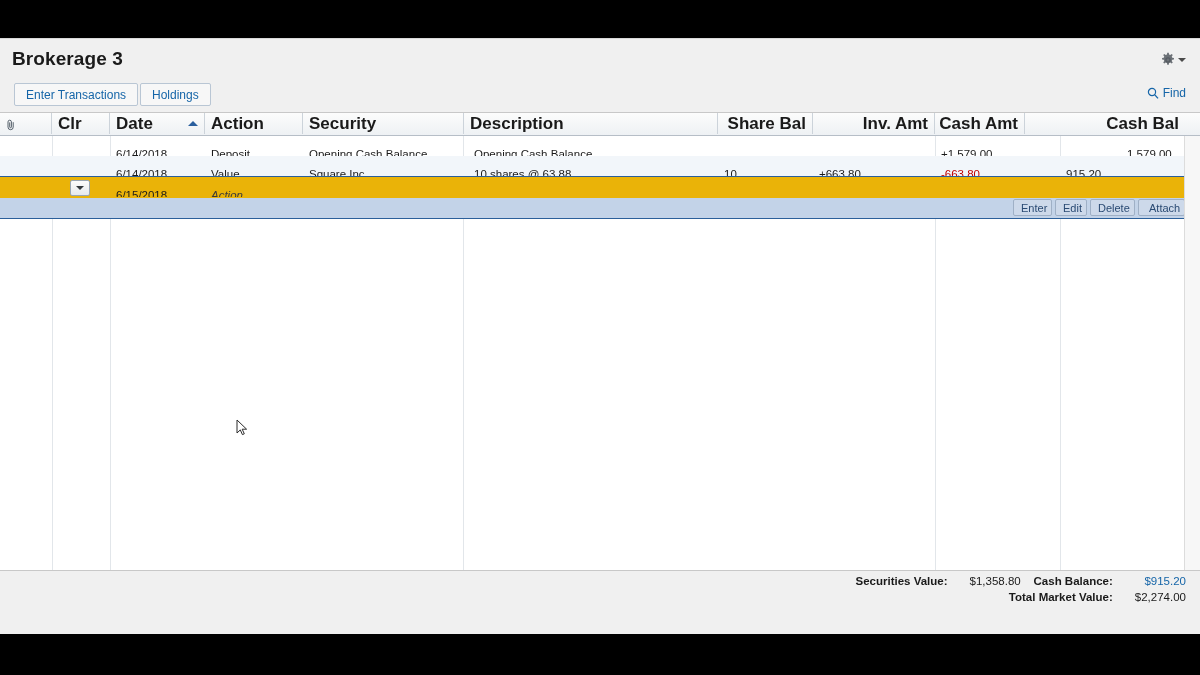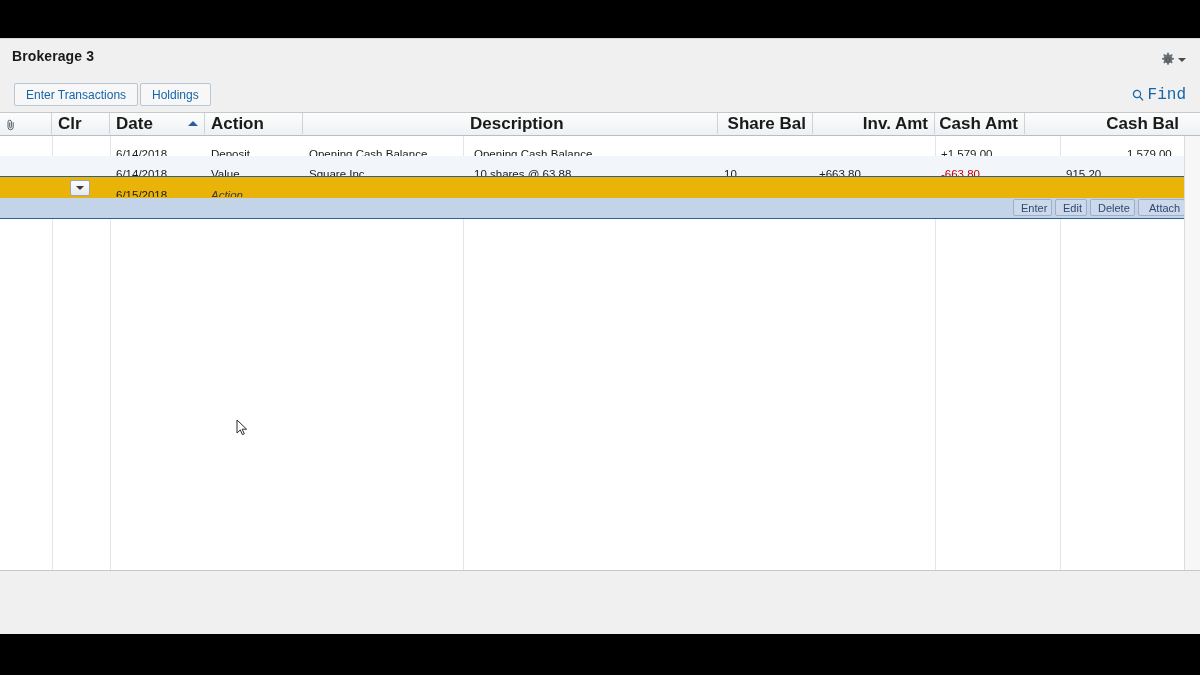--- a/index.html
+++ b/index.html
@@ -32,21 +32,21 @@
   
   .titlebar {
     position: relative;
     height: 42px;
     background: #f0f0f0;
   }
   .account-title {
     position: absolute;
     left: 12px;
     top: 9px;
-    font-size: 14px;
+    font-size: 19px;
     font-weight: bold;
     color: #1a1a1a;
     letter-spacing: 0.1px;
   }
   .gear-btn {
     position: absolute;
     right: 14px;
     top: 11px;
     width: 30px;
     height: 20px;
@@ -86,24 +86,23 @@
     border-radius: 2px;
     cursor: pointer;
     box-sizing: border-box;
   }
   #btn-enter-tx { left: 14px; }
   #btn-holdings { left: 140px; }
   .find-btn {
     position: absolute;
     right: 14px;
     top: 5px;
-    font-size: 16px;
+    font-size: 12px;
     color: #1565a8;
     cursor: pointer;
-    font-family: Liberation Mono, monospace;
   }
   .find-btn .magn {
     display: inline-block;
     margin-right: 4px;
     vertical-align: -2px;
   }
 
   
   .reg-head {
     position: relative;
@@ -301,20 +300,21 @@
             <path d="M7.2 3.2v4.9a2.6 2.6 0 0 1-5.2 0V2.9a1.7 1.7 0 0 1 3.4 0v5a0.85 0.85 0 0 1-1.7 0V3.4" fill="none" stroke="#55606b" stroke-width="1"></path>
           </svg>
         </span>
       </div>
       <div class="cell" style="left:52px; width:58px;">Clr</div>
       <div class="cell" style="left:110px; width:95px;">
         <span>Date</span>
         <span class="sort-caret"></span>
       </div>
       <div class="cell" style="left:205px; width:98px;">Action</div>
+      <div class="cell" style="left:303px; width:161px;">Security</div>
       <div class="cell" style="left:464px; width:254px;">Description</div>
       <div class="cell r" style="left:718px; width:95px;">Share Bal</div>
       <div class="cell r" style="left:813px; width:122px;">Inv. Amt</div>
       <div class="cell r" style="left:900px; width:125px;text-align:right;">Cash Amt</div>
       <div class="cell r" style="left:1060px; width:125px; border-right:none;">Cash Bal</div>
       <div class="cell" style="left:1185px; width:15px; border-right:none;"></div>
     </div>
 
     <div class="reg-body">
       <div class="colrules">
@@ -368,15 +368,28 @@
 
       <div class="scroll-col"></div>
 
       <div class="cursor">
         <svg width="12" height="18" viewBox="0 0 12 18" aria-hidden="true">
           <path d="M1 1 L1 14 L4.3 10.9 L6.4 15.6 L8.3 14.8 L6.2 10.2 L10.6 10.2 Z" fill="#ffffff" stroke="#2b2b2b" stroke-width="1"></path>
         </svg>
       </div>
     </div>
 
+    <div class="footer">
+      <div class="foot-line" style="top:4px;">
+        <span class="sec-lbl">Securities Value:</span>
+        <span class="val">$1,358.80</span>
+        &nbsp;&nbsp;
+        <span class="lbl">Cash Balance:</span>
+        <span class="val link">$915.20</span>
+      </div>
+      <div class="foot-line" style="top:20px;">
+        <span class="lbl">Total Market Value:</span>
+        <span class="val">$2,274.00</span>
+      </div>
+    </div>
 
   </div>
 </div>
 
 </body></html>

